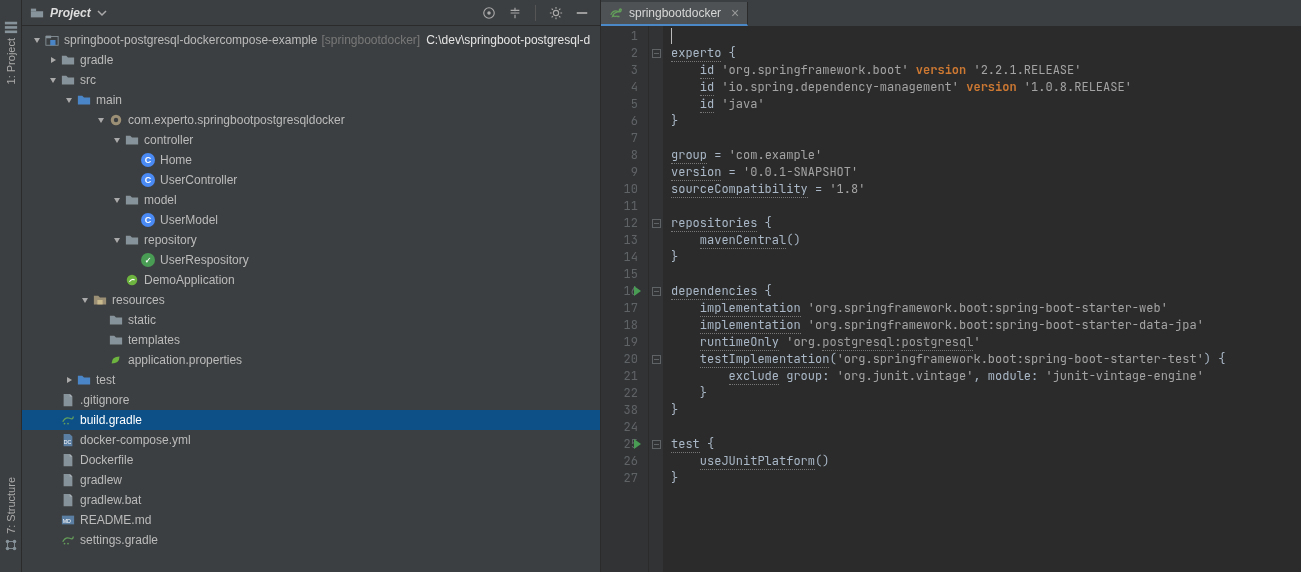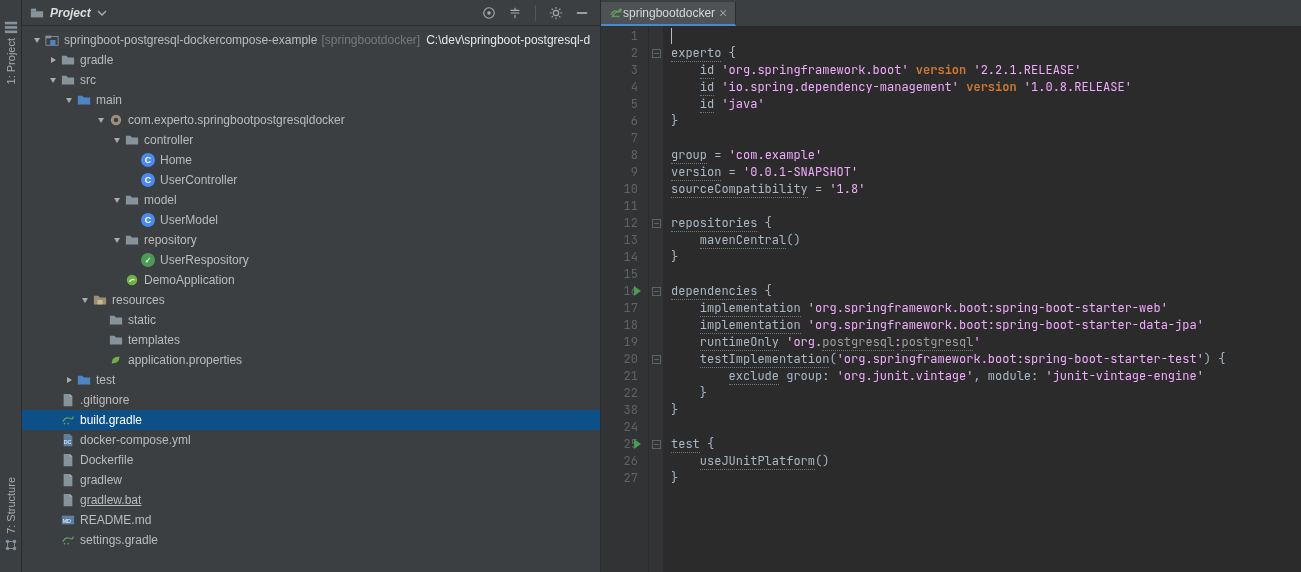--- a/index.html
+++ b/index.html
@@ -25,36 +25,36 @@
   .tree-row .tw svg { fill:#aaa; }
   .tree-row .ic { width:16px; height:16px; margin-right:4px; display:flex; align-items:center; justify-content:center; flex:none;}
   .tree-row .lbl { color:#bbbbbb; }
   .tree-row.selected .lbl { color:#fff; }
   .tree-row .extra { color:#787878; margin-left:4px;}
   .tree-row .extra2 { color:#e5e5e5; margin-left:6px;}
 
   
   .editor-area { flex:1; display:flex; flex-direction:column; background:#2b2b2b; border-left:1px solid #2b2b2b;}
   .tab-bar { height:26px; background:#3c3f41; display:flex; align-items:flex-end;}
-  .tab { height:24px; background:#515658; display:flex; align-items:center; padding:0 8px; border-right:1px solid #2b2b2b; color:#ccc; cursor:pointer;}
+  .tab { height:24px; background:#515658; display:flex; align-items:center; gap:6px; padding:0 8px; border-right:1px solid #2b2b2b; color:#ccc; cursor:pointer;}
   .tab.active { background:#4e5254; border-bottom:2px solid #4A88C7; color:#d7d7d7;}
   .tab .close { color:#999; font-size:14px; line-height:1; margin-left:4px;}
 
   .editor-body { flex:1; display:flex; font-family: "JetBrains Mono","Consolas",monospace; font-size:12px; line-height:17px;}
   .gutter { width:48px; background:#313335; color:#606366; text-align:right; padding:2px 10px 0 4px; border-right:1px solid #2b2b2b; position:relative;}
   .gutter .ln { height:17px; position:relative;}
   .run-tri { position:absolute; right:-3px; top:3px; width:0;height:0;border-top:5px solid transparent;border-bottom:5px solid transparent;border-left:7px solid #499c54;}
   .fold-col { width:14px; background:#313335; padding-top:2px;}
   .fold-col .fr { height:17px; display:flex; align-items:center; justify-content:center;}
   .fold-mark { width:9px;height:9px; border:1px solid #606366; position:relative;}
   .fold-mark.minus::after { content:""; position:absolute; left:1px; right:1px; top:3px; height:1px; background:#606366;}
   .code { flex:1; padding:2px 0 0 8px; background:#2b2b2b;}
   .code .cl { height:17px; white-space:pre; }
   .tok-kw  { color:#cc7832; font-weight:bold;}
-  .tok-str { color:#f0abfc;}
+  .tok-str { color:#a3a3a3;}
   .tok-und { color:#9d9d9d; border-bottom:1px dotted #777;}
   .tok-undn { color:#a9b7c6; border-bottom:1px dotted #777;}
   .tok-pl  { color:#a9b7c6;}
   .tok-br  { color:#a9b7c6;}
   .cursor-line { position:relative; }
   .caret { position:absolute; left:0; top:0; width:1px; height:16px; background:#bbb;}
 
   
   .folder-ic   { fill:#87939a;}
   .folder-blue { fill:#4a86c7;}
@@ -374,21 +374,21 @@
         <div class="tree-row" style="padding-left: 24px;">
           <span class="tw"></span>
           <span class="ic">
             <svg class="file-ic" width="14" height="14" viewBox="0 0 16 16">
               <path d="M3 1h7l3 3v11H3z" fill="#87939a"></path>
               <path d="M10 1v3h3" fill="#aeb6bc"></path>
             </svg>
           </span>
           <span class="lbl">gradlew</span>
         </div>
-        <div class="tree-row" style="padding-left: 24px; text-decoration: underline;">
+        <div class="tree-row" style="padding-left: 24px;">
           <span class="tw"></span>
           <span class="ic">
             <svg class="file-ic" width="14" height="14" viewBox="0 0 16 16">
               <path d="M3 1h7l3 3v11H3z" fill="#87939a"></path>
               <path d="M10 1v3h3" fill="#aeb6bc"></path>
             </svg>
           </span>
           <span class="lbl">gradlew.bat</span>
         </div>
         <div class="tree-row" style="padding-left: 24px;">

